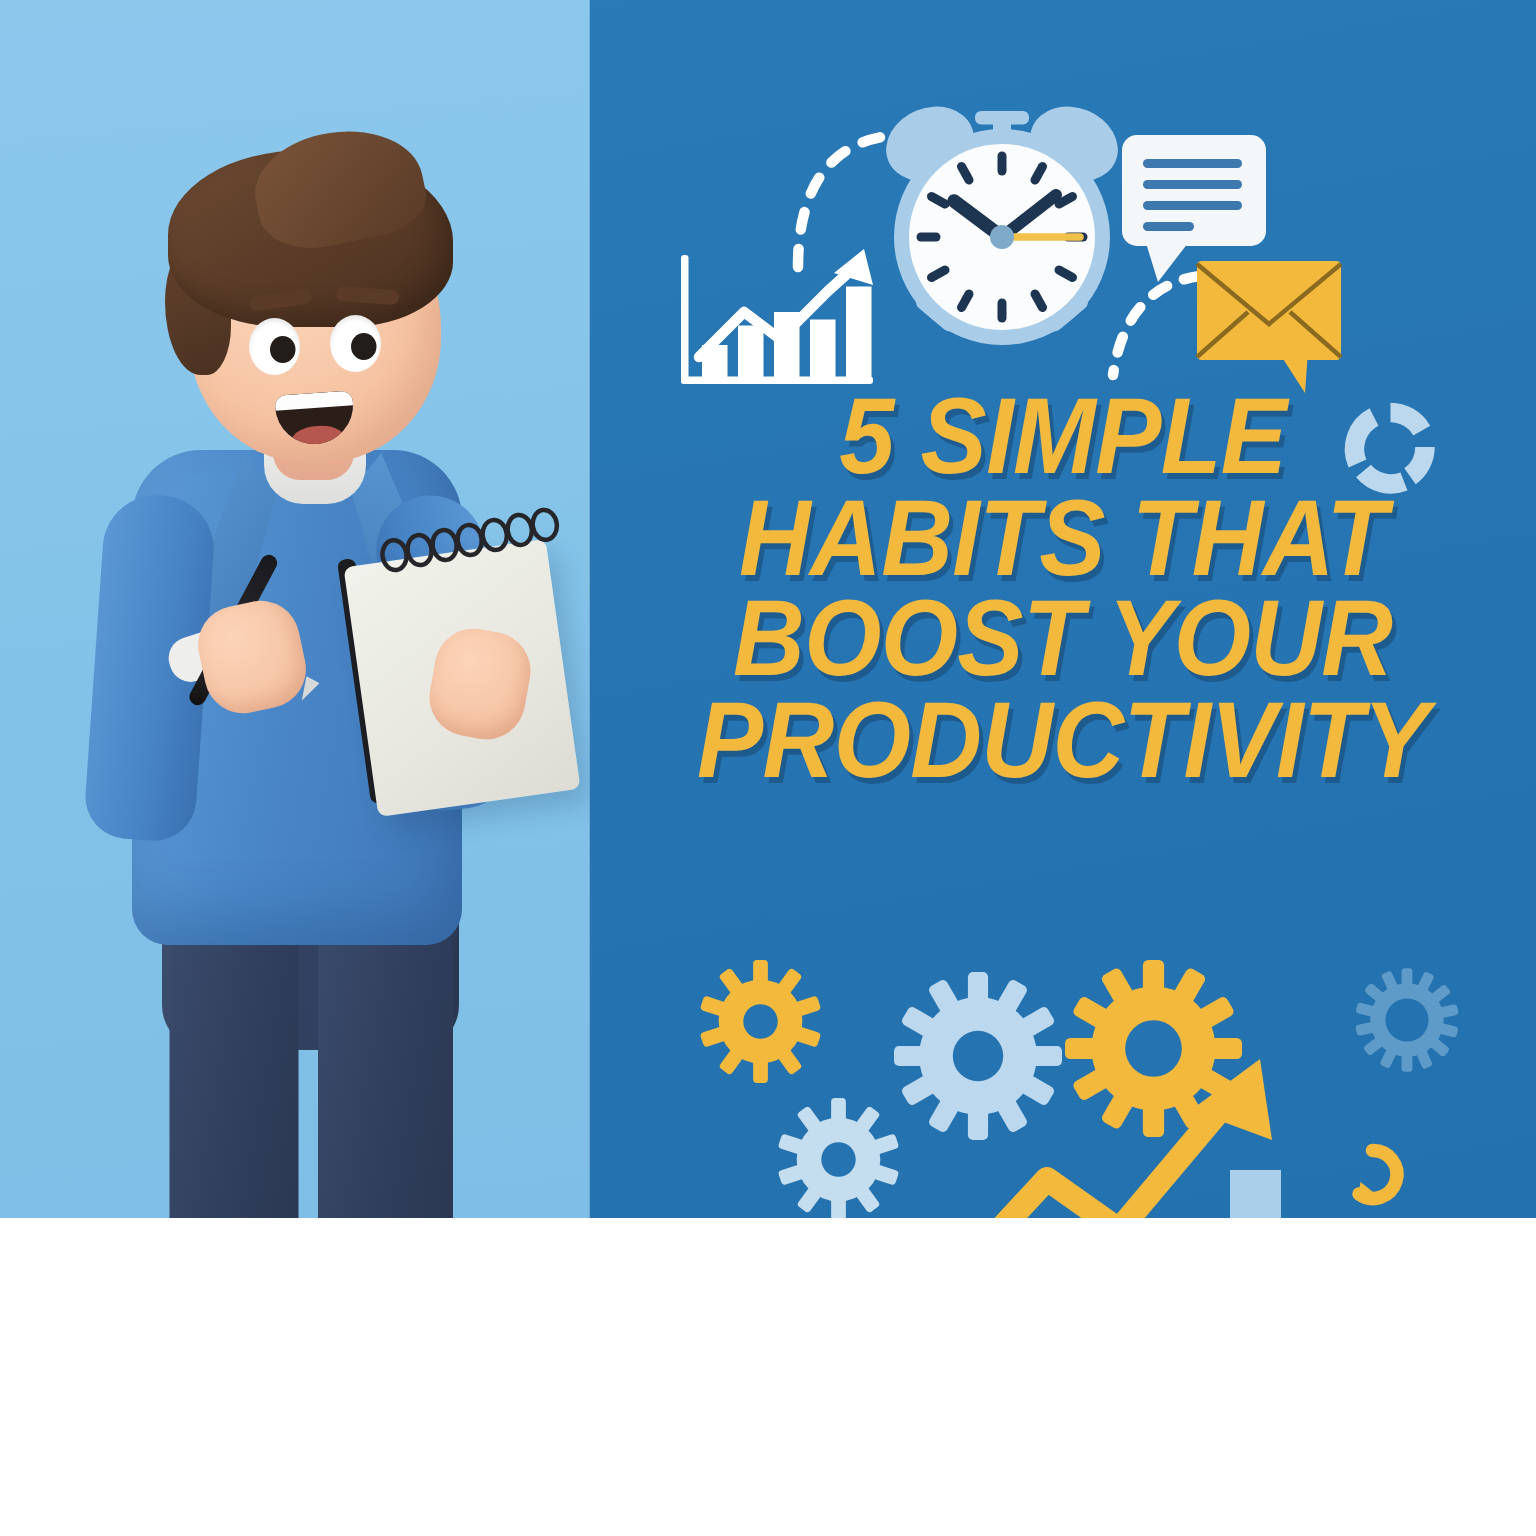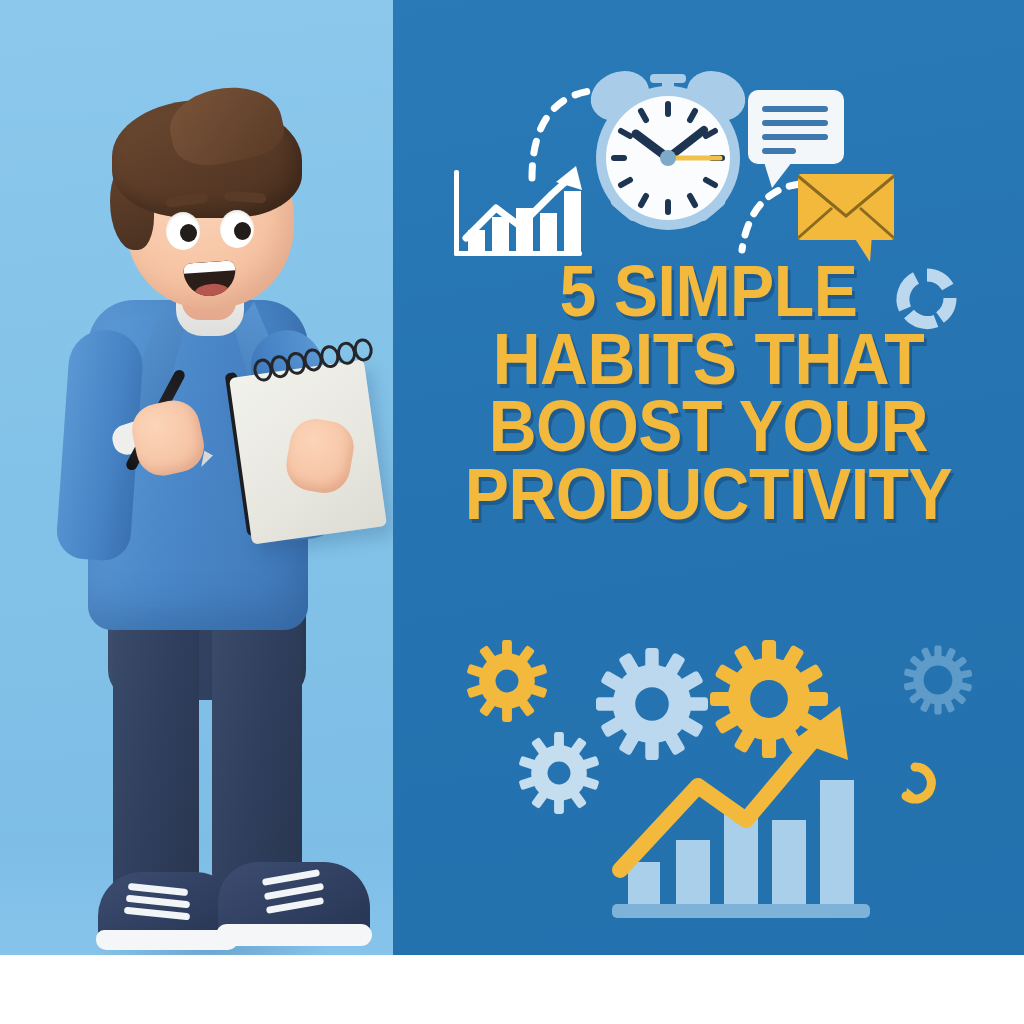--- a/index.html
+++ b/index.html
@@ -1,18 +1,18 @@
 <!DOCTYPE html>
 <html><head>
 <meta charset="utf-8">
 <title>Productivity Infographic</title>
 <style>
   html,body{margin:0;padding:0;background:#fff;}
   body{width:1024px;height:1024px;overflow:hidden;font-family:"Liberation Sans",sans-serif;}
-  #poster{position:relative;width:1024px;height:955px;overflow:hidden;}
+  #poster{position:relative;width:1024px;height:812px;overflow:hidden;font-style:italic;}
 
   
   .panel-left{position:absolute;left:0;top:0;width:393px;height:1024px;
     background:linear-gradient(175deg,#8cc8ec 0%,#83c2e8 45%,#7cbde6 100%);}
   .panel-left .floor{position:absolute;left:0;bottom:0;width:100%;height:190px;
     background:linear-gradient(180deg,#7dbde6 0%,#8cc8ee 100%);}
   .panel-right{position:absolute;left:393px;top:0;width:631px;height:1024px;
     background:linear-gradient(170deg,#2a7ab8 0%,#2573b0 50%,#2270ac 100%);}
 
   

